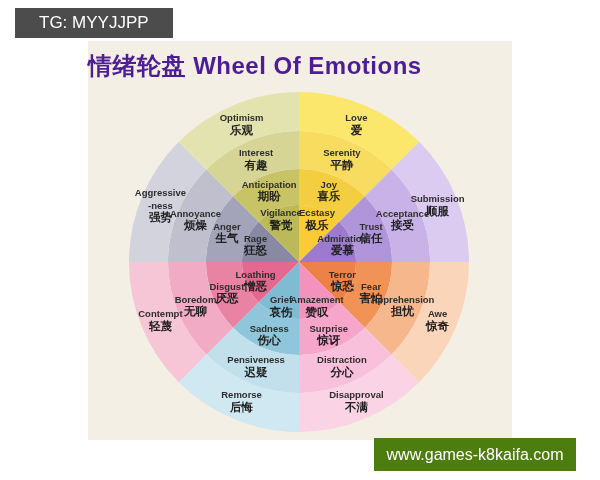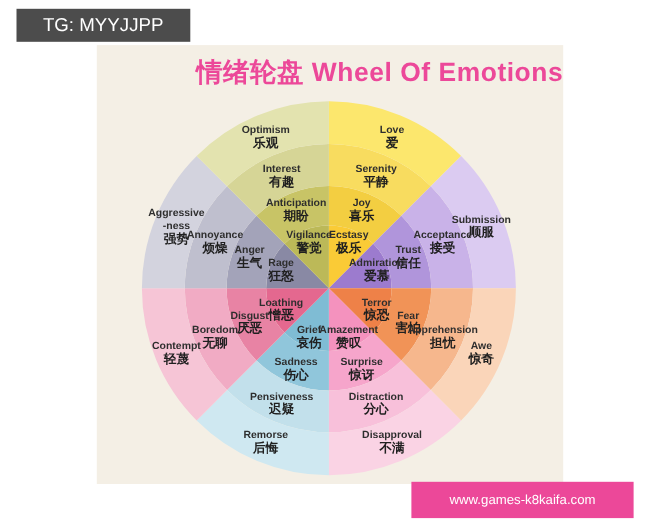--- a/index.html
+++ b/index.html
@@ -7,32 +7,32 @@
     width:600px;height:480px;position:relative;overflow:hidden;
     background:#ffffff;
     font-family:"Liberation Sans", sans-serif;
   }
   .panel{
     position:absolute;left:88px;top:41px;width:424px;height:399px;
     background:#F4EFE5;
   }
   .title{
     position:absolute;left:88px;top:50px;width:424px;margin:0;
-    text-align:right;font-size:24px;font-weight:800;color:#ec4899;
+    text-align:left;font-size:24px;font-weight:800;color:#4c1d95;
     letter-spacing:.5px;white-space:nowrap;
   }
   .wheel-svg{position:absolute;left:0;top:0;width:600px;height:480px;}
   .badge{
     position:absolute;background:#4C4C4C;color:#ffffff;
     font-size:17px;white-space:nowrap;
   }
   .tg-badge{left:15px;top:8px;height:30px;line-height:30px;padding:0 24px;}
   .site-badge{
     left:374px;top:438px;width:202px;height:33px;line-height:33px;
-    text-align:center;font-size:12px;background:#ec4899;
+    text-align:center;font-size:16px;background:#4d7c0f;
   }
   .wl-en{font-size:9.5px;font-weight:bold;fill:#2E2E2E;}
   .wl-zh{font-size:11.5px;font-weight:bold;fill:#202020;}
   text{text-anchor:middle;}
 </style>
 </head>
 <body>
 
 <div class="panel"></div>
 

